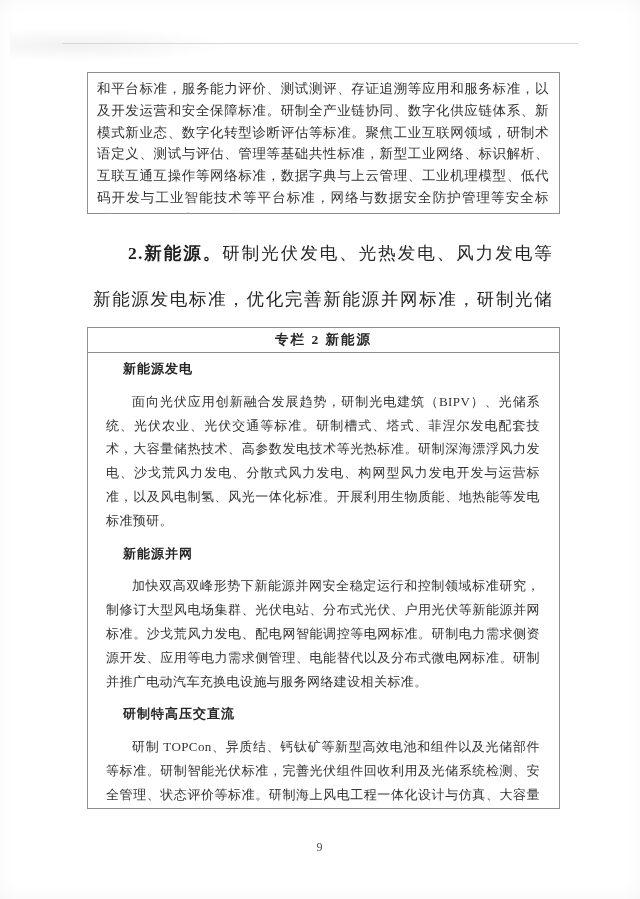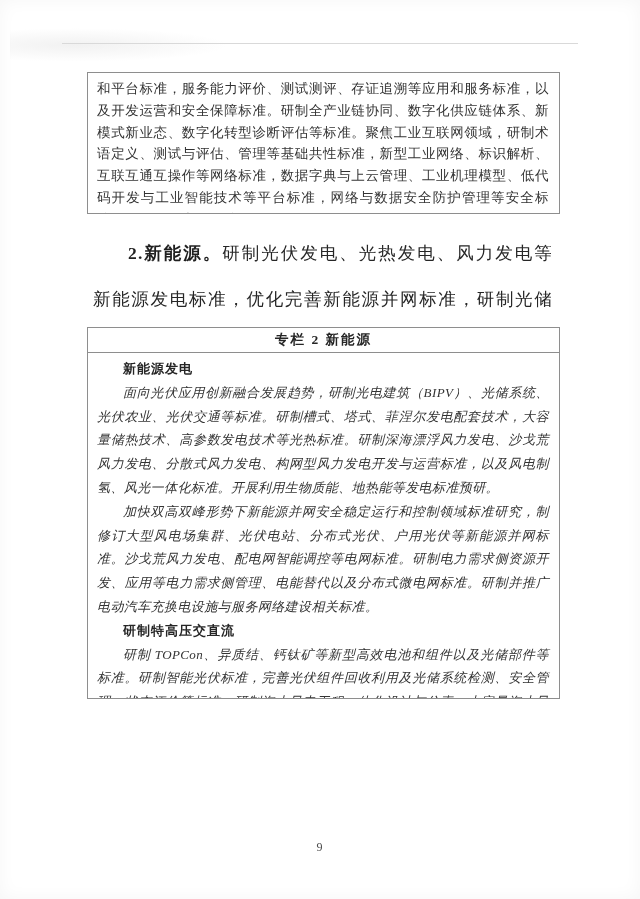--- a/index.html
+++ b/index.html
@@ -72,21 +72,21 @@
     text-justify: inter-character;
     word-break: break-all;
     color: #262626;
   }
   .para-new-energy .lead {
     font-weight: bold;
     color: #1f1f1f;
   }
   .box-2 {
     top: 327px;
-    height: 372px;
+    height: 482px;
     padding: 0;
   }
   .box2-header {
     height: 24px;
     line-height: 24px;
     border-bottom: 1px solid #8e8e8e;
     text-align: center;
     font-weight: bold;
     font-size: 13.5px;
     letter-spacing: 2px;
@@ -99,27 +99,26 @@
     color: #333333;
   }
   .section-heading {
     margin: 0;
     text-indent: 2em;
     font-weight: bold;
     letter-spacing: 1px;
     color: #262626;
   }
   .section-body {
-    margin: 0;
+    margin: 9px;
     text-indent: 2em;
     letter-spacing: 0.4px;
     text-align: justify;
     text-justify: inter-character;
     word-break: break-all;
-    font-style: italic;
   }
   .page-number {
     position: absolute;
     left: 0;
     top: 840px;
     width: 100%;
     text-align: center;
     font-size: 12px;
     color: #4a4a4a;
     letter-spacing: 1px;
@@ -143,20 +142,21 @@
   <div class="box box-2">
     <div class="box2-header">专栏 2 新能源</div>
     <div class="box2-body">
 
       <div class="section">
         <p class="section-heading">新能源发电</p>
         <p class="section-body">面向光伏应用创新融合发展趋势，研制光电建筑（BIPV）、光储系统、光伏农业、光伏交通等标准。研制槽式、塔式、菲涅尔发电配套技术，大容量储热技术、高参数发电技术等光热标准。研制深海漂浮风力发电、沙戈荒风力发电、分散式风力发电、构网型风力发电开发与运营标准，以及风电制氢、风光一体化标准。开展利用生物质能、地热能等发电标准预研。</p>
       </div>
 
       <div class="section">
+        <p class="section-heading">新能源并网</p>
         <p class="section-body">加快双高双峰形势下新能源并网安全稳定运行和控制领域标准研究，制修订大型风电场集群、光伏电站、分布式光伏、户用光伏等新能源并网标准。沙戈荒风力发电、配电网智能调控等电网标准。研制电力需求侧资源开发、应用等电力需求侧管理、电能替代以及分布式微电网标准。研制并推广电动汽车充换电设施与服务网络建设相关标准。</p>
       </div>
 
       <div class="section">
         <p class="section-heading">研制特高压交直流</p>
         <p class="section-body">研制 TOPCon、异质结、钙钛矿等新型高效电池和组件以及光储部件等标准。研制智能光伏标准，完善光伏组件回收利用及光储系统检测、安全管理、状态评价等标准。研制海上风电工程一体化设计与仿真、大容量海上风力发电机组试验检测、大容量与高电压储能变流器技术与试验检测等标准。研制光热发电系统中吸热器、大容量储热、槽式集热器等关键设备技术标准。研制风电机组及关键部件状态监测与检修、智能运维、故障预警、更新延寿等标准。</p>
       </div>
 
     </div>
   </div>

